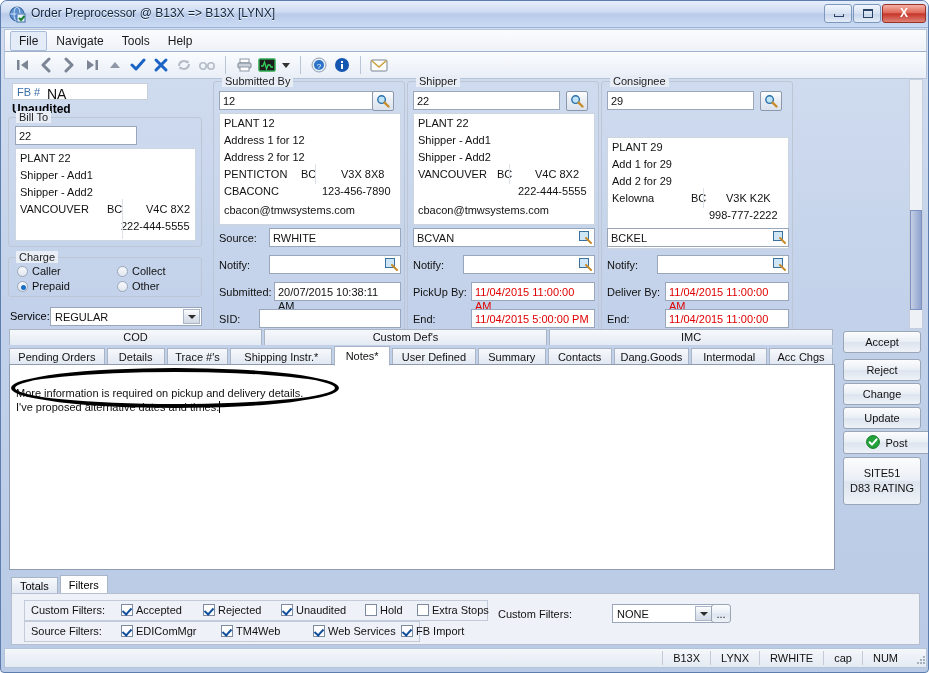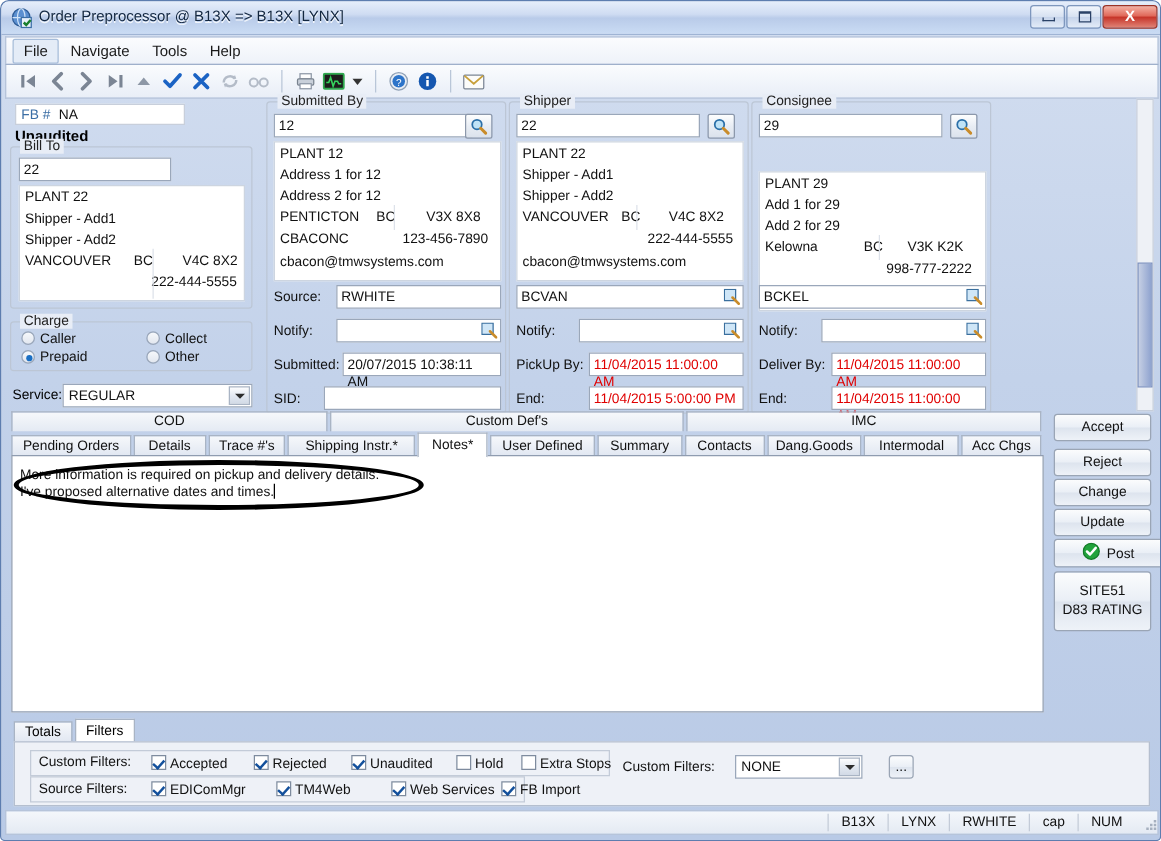--- a/index.html
+++ b/index.html
@@ -67,21 +67,21 @@
     position: absolute; left: 3px; top: 51px; width: 923px; height: 27px;
     background: linear-gradient(180deg,#fafcfe 0%, #e9eef7 100%);
     border-left: 1px solid #b6c4da; border-right: 1px solid #b6c4da; border-bottom: 1px solid #b6c4da;
     display: flex; align-items: center; padding-left: 8px; gap: 3px;
   }
   .tb { width: 20px; height: 20px; position: relative; display:flex; align-items:center; justify-content:center; }
   .tbsep { width: 1px; height: 18px; background: #b9c6d8; margin: 0 5px; }
   .tb svg { display:block; }
   .fbrow { position:absolute; left:0; top:0; width:136px; height:17px; background:#fff; border:1px solid #c8cfdb;}
   .fblabel { position:absolute; left:4px; top:2px; font-size:11px; color:#3b6ea5;}
-  .fbval { position:absolute; left:34px; top:2px; font-size:11px; color:#111;}
+  .fbval { position:absolute; left:34px; top:2px; font-size:14px; color:#111;}
 
   .group {
     position: absolute; border: 1px solid #bcc6d5; border-radius: 3px; background: transparent;
   }
   .group > .legend {
     position: absolute; top: -7px; left: 7px; padding: 0 3px;
     background: #e8edf6; font-size: 11px; color: #222;
   }
   .billto { left:7px; top:116px; width:194px; height:130px; }
   .txtfield {
@@ -149,21 +149,21 @@
     border-bottom:1px solid #8f9cb0;
   }
   .itab.sel {
     background:#fff; border-bottom:1px solid #fff; height:20px; line-height:15px;
     position:relative; top:1px; z-index:3;
   }
   .tabbody {
     position:absolute; left:8px; top:363px; width:826px; height:206px;
     background:#fff; border:1px solid #8f9cb0;
   }
-  .notes-text { position:absolute; left:6px; top:8px; font-size:11px; color:#111; line-height:14px; }
+  .notes-text { position:absolute; left:6px; top:21px; font-size:11px; color:#111; line-height:14px; }
   .caret { display:inline-block; width:1px; height:12px; background:#000; vertical-align:-2px; }
   .ellipse {
     position:absolute; left:10px; top:367px; width:328px; height:40px;
     border:4px solid #000; border-radius:50%; pointer-events:none; z-index:8;
     background: transparent;
   }
 
   
   .btn {
     position:absolute; border:1px solid #9aa5b5; border-radius:3px;
@@ -569,21 +569,21 @@
       <span class="chk" style="left:392px;top:3px;"><span class="box"></span><span>Extra Stops</span></span>
     </div>
     <div class="fline" style="left:12px;top:27px;width:396px;">
       <span class="lbl" style="left:6px;top:3px;">Source Filters:</span>
       <span class="chk on" style="left:96px;top:3px;"><span class="box"></span><span>EDIComMgr</span></span>
       <span class="chk on" style="left:196px;top:3px;"><span class="box"></span><span>TM4Web</span></span>
       <span class="chk on" style="left:288px;top:3px;"><span class="box"></span><span>Web Services</span></span>
       <span class="chk on" style="left:376px;top:3px;"><span class="box"></span><span>FB Import</span></span>
     </div>
     <span class="lbl" style="left:486px;top:14px;">Custom Filters:</span>
-    <div class="combo" style="left:576px;top:10px;width:102px;">
+    <div class="combo" style="left:600px;top:10px;width:102px;">
       <span>NONE</span>
       <span class="arrow"></span>
     </div>
     <div class="btn" style="left:699px;top:10px;width:20px;height:19px;font-size:11px;">
         <span>...</span>
       </div>
   </div>
 
   <div class="statusbar">
     <span class="scell">B13X</span>

